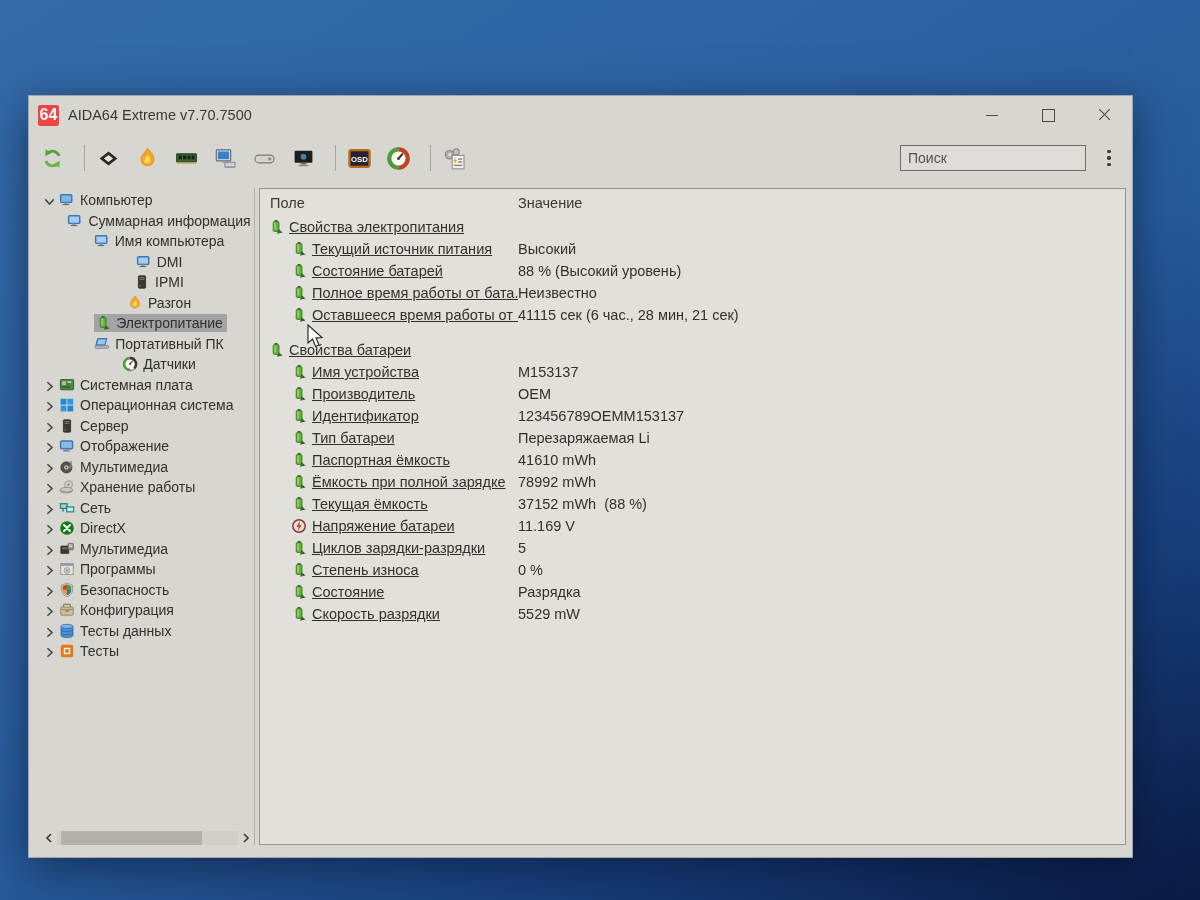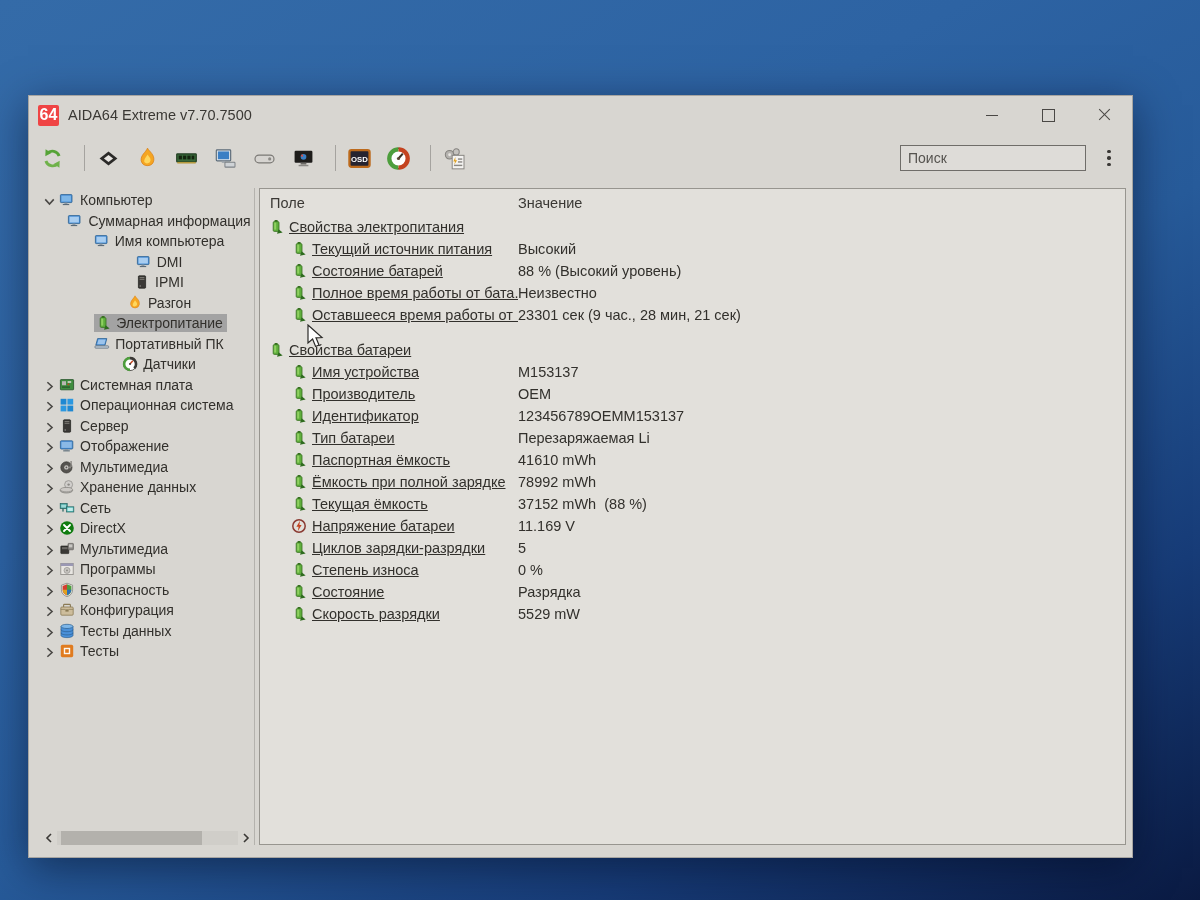--- a/index.html
+++ b/index.html
@@ -416,21 +416,21 @@
               </svg></span>
             <span class="tbody">
               <span class="icn">
                 <svg viewBox="0 0 16 16">
                   <circle cx="9.6" cy="5.6" r="4" fill="#d0cecb" stroke="#8a8884" stroke-width=".7"></circle>
                   <circle cx="9.6" cy="5.6" r="1.2" fill="#8a8884"></circle>
                   <ellipse cx="7.4" cy="11.4" rx="6.2" ry="2.6" fill="#b8b6b2" stroke="#7a7874" stroke-width=".7"></ellipse>
                   <ellipse cx="7.4" cy="10.6" rx="6.2" ry="2.2" fill="#ccc9c5" stroke="#7a7874" stroke-width=".5"></ellipse>
                 </svg>
               </span>
-              <span>Хранение данных</span>
+              <span>Хранение работы</span>
             </span>
           </div>
           <div class="trow">
             <span class="chev"><svg viewBox="0 0 16 16">
                 <polyline points="6,4 10.4,8 6,12" fill="none" stroke="#4a4845" stroke-width="1.5"></polyline>
               </svg></span>
             <span class="tbody">
               <span class="icn">
                 <svg viewBox="0 0 16 16">
                   <rect x="1.2" y="3.6" width="7" height="5" fill="#3d9e9b" stroke="#23615f" stroke-width=".7"></rect>
@@ -639,21 +639,21 @@
               <span class="icn">
                 <svg viewBox="0 0 16 16">
                   <rect x="6.6" y="1" width="3" height="2" fill="#377020"></rect>
                   <rect x="5.2" y="2.6" width="5.8" height="9.8" rx="1.1" fill="#5fae3d" stroke="#377020" stroke-width=".8"></rect>
                   <rect x="6.2" y="3.6" width="2" height="7" fill="#8fd060"></rect>
                   <polygon points="9,14.8 14.6,13.6 10.6,10.2" fill="#2e6b1e"></polygon>
                 </svg>
               </span>
               <span>Оставшееся время работы от ...</span>
             </span>
-            <span class="valcell">23301 сек (9 час., 28 мин, 21 сек)</span>
+            <span class="valcell">41115 сек (6 час., 28 мин, 21 сек)</span>
           </div>
           <div class="secgap"></div>
           <div class="mrow section">
             <span class="fieldcell">
               <span class="icn">
                 <svg viewBox="0 0 16 16">
                   <rect x="6.6" y="1" width="3" height="2" fill="#377020"></rect>
                   <rect x="5.2" y="2.6" width="5.8" height="9.8" rx="1.1" fill="#5fae3d" stroke="#377020" stroke-width=".8"></rect>
                   <rect x="6.2" y="3.6" width="2" height="7" fill="#8fd060"></rect>
                   <polygon points="9,14.8 14.6,13.6 10.6,10.2" fill="#2e6b1e"></polygon>

